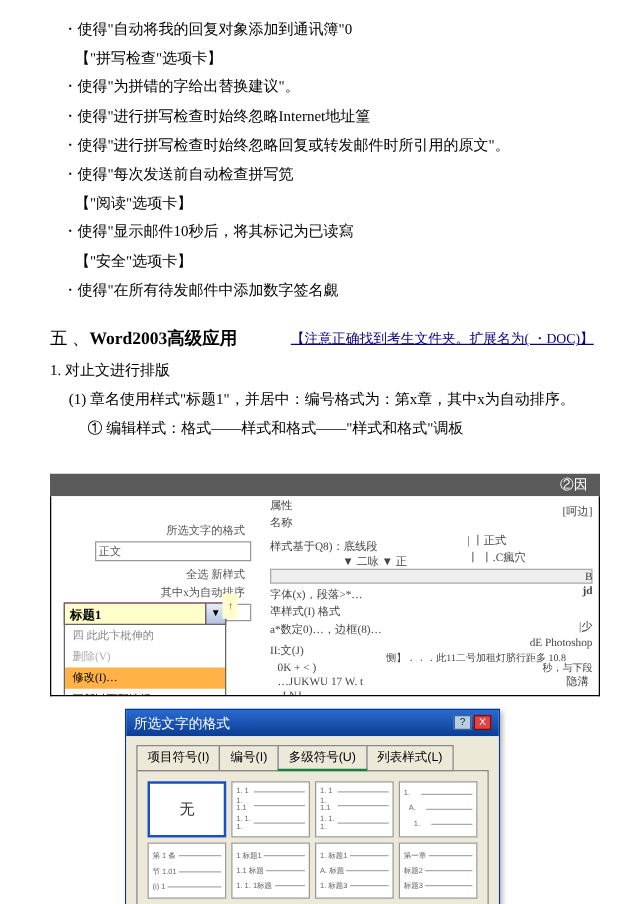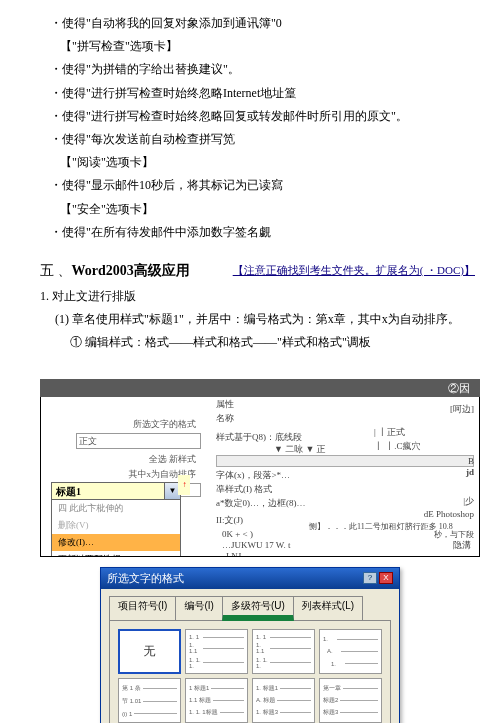--- a/index.html
+++ b/index.html
@@ -37,21 +37,21 @@
   .shot-ruler { position: absolute; left: 175px; top: 58px; right: 5px; height: 12px; background: #eee; border: 1px solid #aaa; font-size: 8px; }
   .arrow-red { color: #e00; font-weight: bold; }
   
   
   .dialog { margin: 10px auto 0 auto; width: 300px; border: 1px solid #003399; box-shadow: 2px 2px 4px rgba(0,0,0,.3); font-family: Tahoma, "SimSun", sans-serif; }
   .dlg-title { background: linear-gradient(#2a6bd0, #0b3d91); color: #fff; font-size: 11px; padding: 3px 6px; display: flex; justify-content: space-between; align-items: center; }
   .dlg-x { background: #d44; border: 1px solid #800; width: 14px; height: 12px; font-size: 8px; text-align: center; line-height: 10px; color: #fff; }
   .dlg-body { background: #ece9d8; padding: 6px 8px 8px 8px; }
   .tabs { display: flex; font-size: 10px; position: relative; top: 1px; }
   .tab { border: 1px solid #888; background: #ece9d8; padding: 2px 8px; margin-right: -1px; }
-  .tab.active { background: #ece9d8; border-bottom: 6px solid #15803d; font-weight: normal; position: relative; z-index: 2;}
+  .tab.active { background: #ece9d8; border-bottom: 2px solid #15803d; font-weight: normal; position: relative; z-index: 2;}
   .tab-pane { border: 1px solid #888; background: #ece9d8; padding: 8px; }
   .grid { display: grid; grid-template-columns: repeat(4, 1fr); gap: 4px; }
   .cell { border: 1px solid #999; background: #fff; height: 45px; padding: 3px; font-size: 6px; color: #666; display: flex; flex-direction: column; justify-content: space-around;}
   .cell.sel { border: 2px solid #1a4fc0; }
   .cell .row { display: flex; align-items: center;}
   .cell .num { width: 12px; }
   .cell .bar { flex: 1; height: 1px; background: #aaa; margin-left: 2px;}
   .none-cell { font-size: 12px; display: flex; align-items: center; justify-content: center; color: #333;}
   .dlg-foot { display: flex; justify-content: flex-end; gap: 4px; margin-top: 8px;}
   .dlg-foot .spacer { flex: 1; display: flex; align-items: center;}

